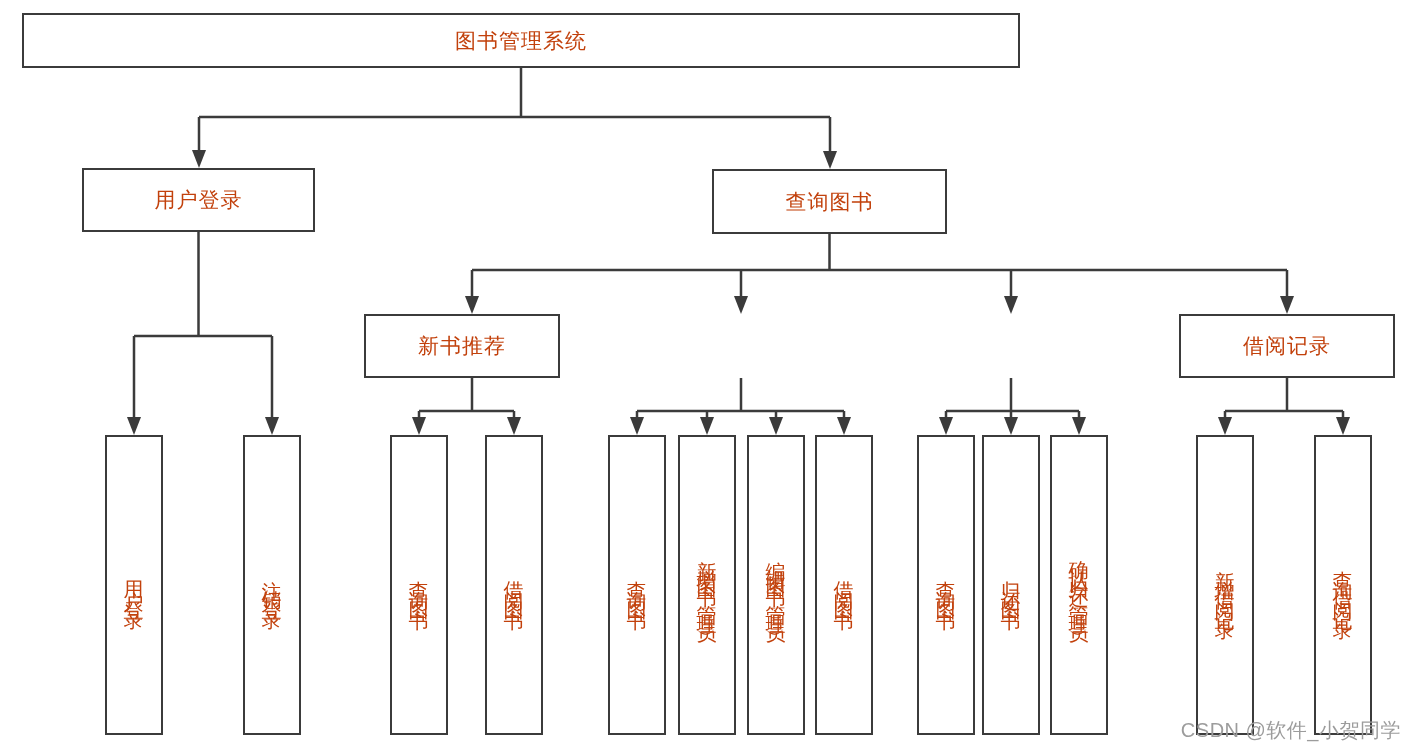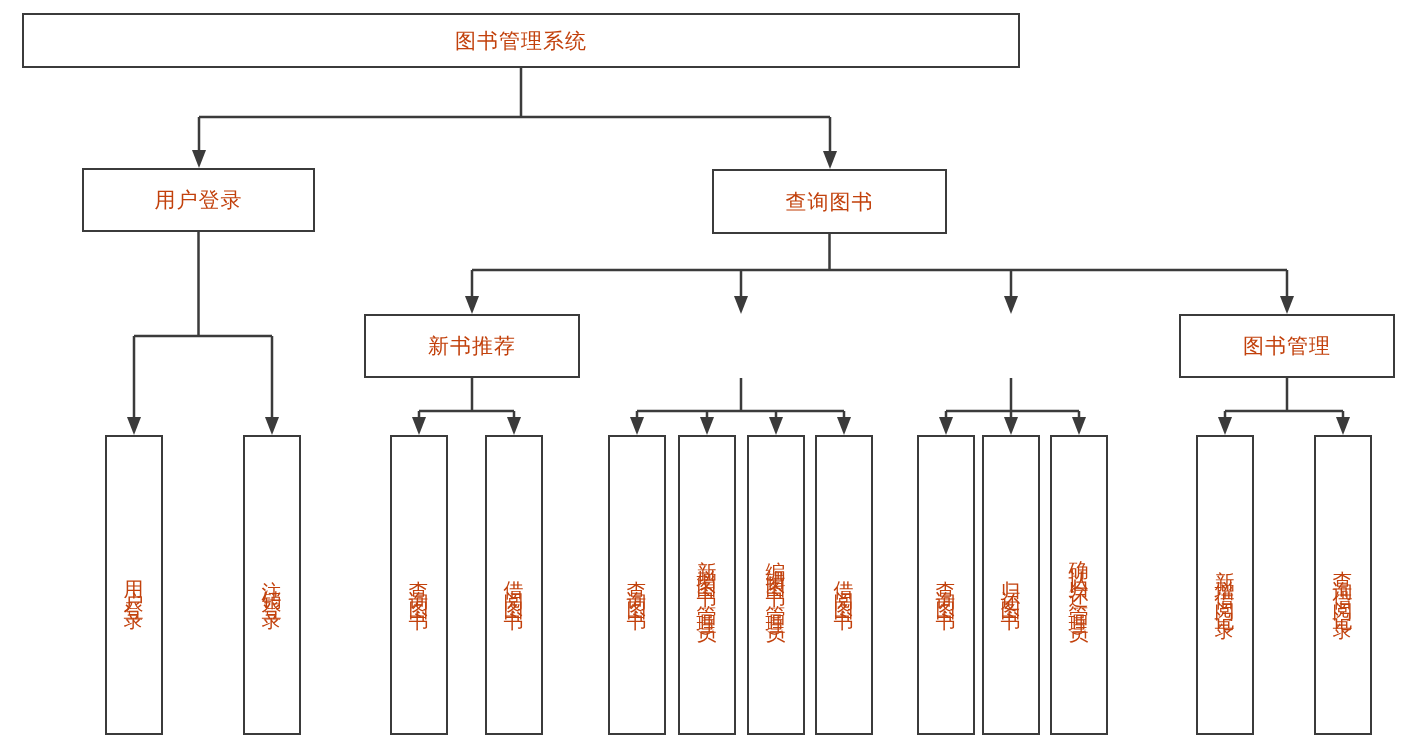--- a/index.html
+++ b/index.html
@@ -129,25 +129,25 @@
     <span>图书管理系统</span>
   </div>
 
   <div class="node h" style="left:82px; top:168px; width:233px; height:64px;">
     <span>用户登录</span>
   </div>
   <div class="node h" style="left:712px; top:169px; width:235px; height:65px;">
     <span>查询图书</span>
   </div>
 
-  <div class="node h" style="left:364px; top:314px; width:216px; height:64px;">
+  <div class="node h" style="left:364px; top:314px; width:196px; height:64px;">
     <span>新书推荐</span>
   </div>
   <div class="node h" style="left:1179px; top:314px; width:216px; height:64px;">
-    <span>图书管理</span>
+    <span>借阅记录</span>
   </div>
 
   <div class="node v" style="left:105px; top:435px; width:58px; height:300px;">
     <span>用户登录</span>
   </div>
   <div class="node v" style="left:243px; top:435px; width:58px; height:300px;">
     <span>注销登录</span>
   </div>
 
   <div class="node v" style="left:390px; top:435px; width:58px; height:300px;">
@@ -180,14 +180,15 @@
     <span>确认归还（管理员）</span>
   </div>
 
   <div class="node v" style="left:1196px; top:435px; width:58px; height:300px;">
     <span>新增借阅记录</span>
   </div>
   <div class="node v" style="left:1314px; top:435px; width:58px; height:300px;">
     <span>查询借阅记录</span>
   </div>
 
+  <div id="watermark">CSDN @软件_小贺同学</div>
 
 </div>
 
 </body></html>

